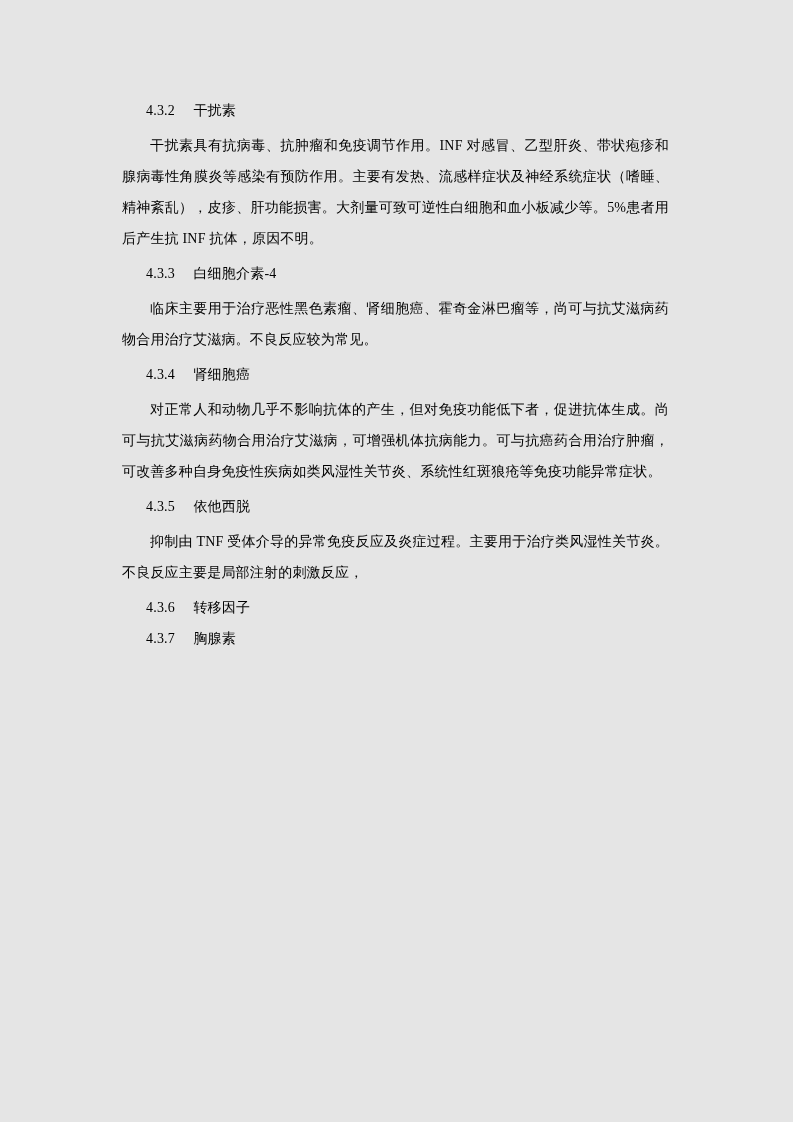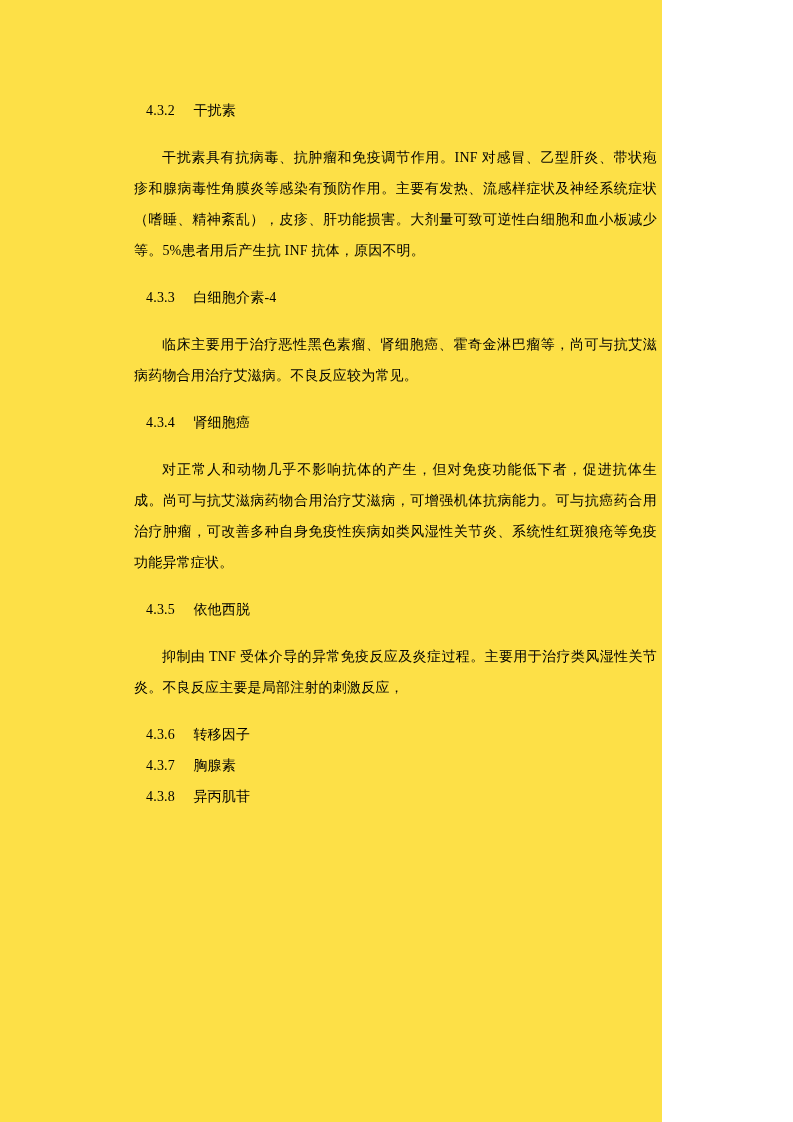--- a/index.html
+++ b/index.html
@@ -2,23 +2,23 @@
 <html><head>
 <meta charset="utf-8">
 <style>
   html, body {
     margin: 0;
     padding: 0;
     background: #ffffff;
   }
   .page {
     position: relative;
-    width: 662px;
+    width: 793px;
     height: 1122px;
-    background: #fde047;
+    background: #e5e5e5;
     overflow: hidden;
     font-family: "Liberation Serif", "DejaVu Serif", serif;
     color: #000000;
   }
   .doc-body {
     position: absolute;
     left: 118px;
     top: 95px;
     width: 555px;
     font-size: 14px;
@@ -34,21 +34,21 @@
     padding: 0 0 0 2em;
     font-size: 14px;
     font-weight: normal;
     line-height: 31px;
     white-space: nowrap;
   }
   h3.sec-heading .sec-title {
     margin-left: 1.05em;
   }
   p.sec-para {
-    margin: 16px;
+    margin: 4px;
     padding: 0;
     text-indent: 2em;
     text-align: justify;
     line-height: 31px;
   }
 </style>
 </head>
 <body>
 
 <div class="page">
@@ -93,21 +93,15 @@
       </h3>
     </section>
 
     <section class="doc-section">
       <h3 class="sec-heading">
         <span class="sec-num">4.3.7</span>
         <span class="sec-title">胸腺素</span>
       </h3>
     </section>
 
-    <section class="doc-section">
-      <h3 class="sec-heading">
-        <span class="sec-num">4.3.8</span>
-        <span class="sec-title">异丙肌苷</span>
-      </h3>
-    </section>
 
   </div>
 </div>
 
 </body></html>

